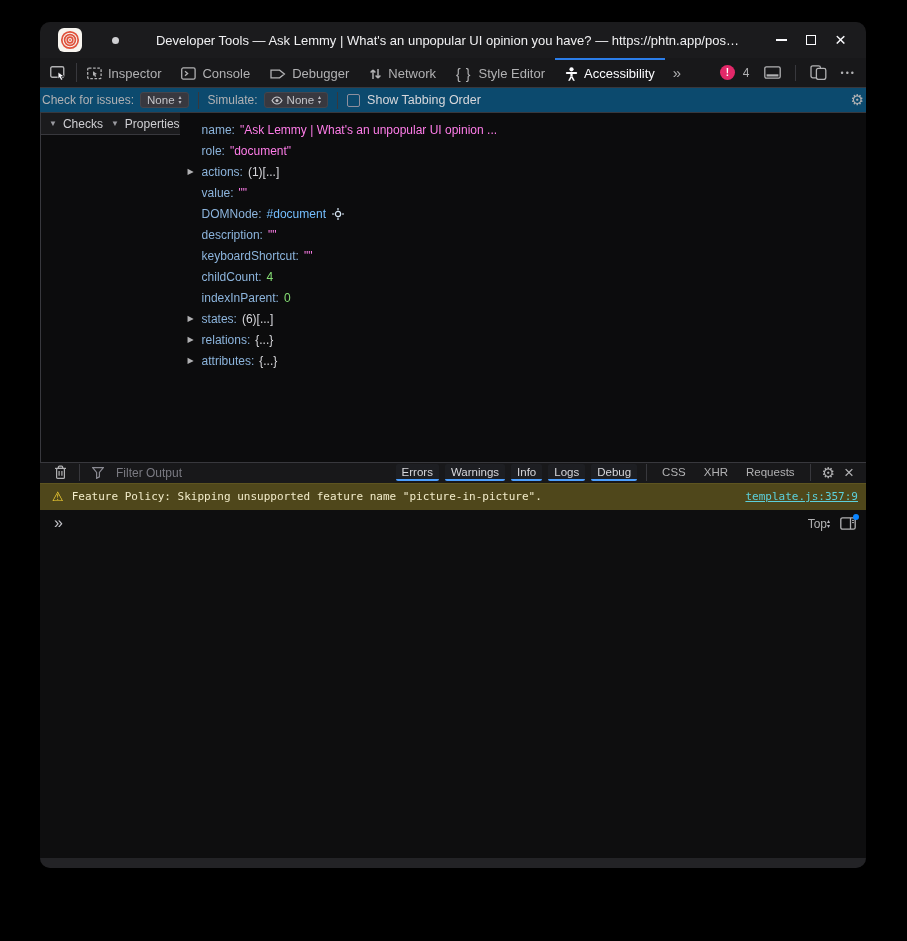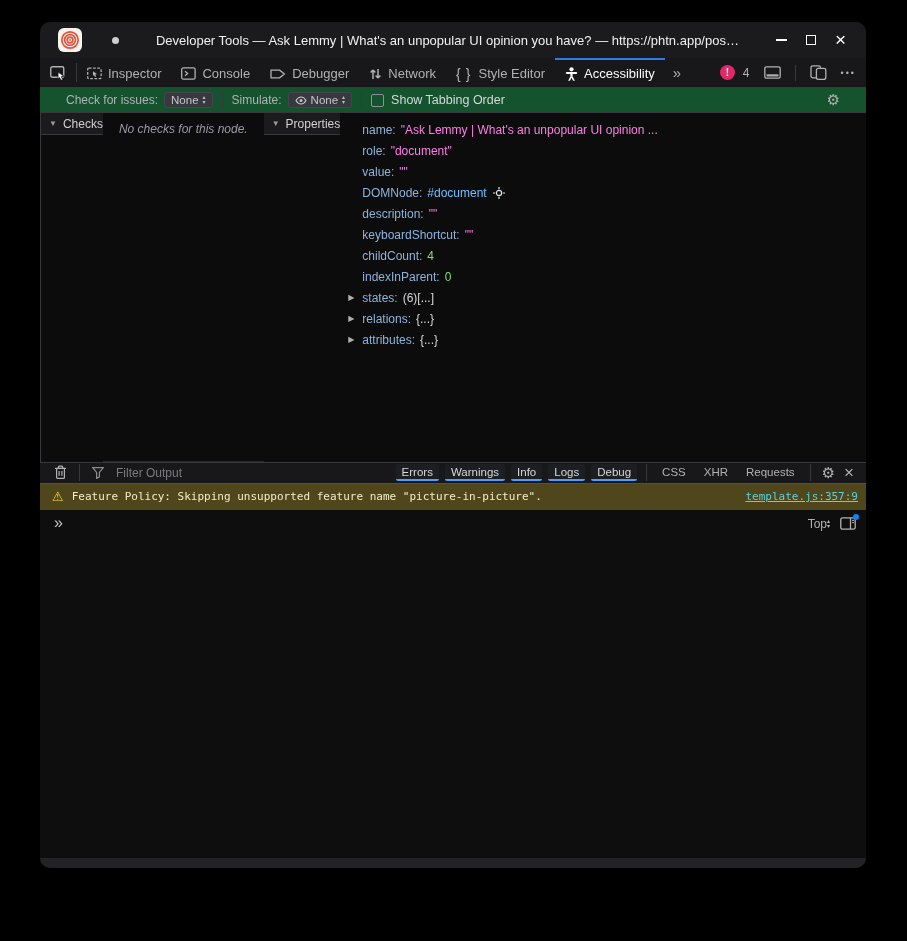--- a/index.html
+++ b/index.html
@@ -32,22 +32,22 @@
   .overflow-chev::before { content:"\00BB"; }
   .tabbar-right { margin-left:auto; display:flex; align-items:center; gap:8px; padding-right:10px; }
   .err-badge { width:15px; height:15px; border-radius:50%; background:#e22869; color:#fff; font-size:10px;
                font-weight:bold; display:flex; align-items:center; justify-content:center; }
   .err-badge::before { content:"!"; }
   .err-count { color:#b1b1b3; font-size:12px; }
   .meatball { color:#b1b1b3; font-size:9px; letter-spacing:2px; }
   .meatball::before { content:"\2022\2022\2022"; }
 
   
-  .a11ybar { height:25px; background:#14532d; border-bottom:1px solid #38383d; display:flex; align-items:center;
-             flex:none; padding:0 26px; font-size:12px; color:#b1b1b3; }
+  .a11ybar { height:25px; background:#0c4a6e; border-bottom:1px solid #38383d; display:flex; align-items:center;
+             flex:none; padding:0 2px; font-size:12px; color:#b1b1b3; }
   .a11ybar .lbl { margin-right:6px; }
   .chip { background:#38383f; border:1px solid #45454c; border-radius:3px; color:#c5c5c9;
           display:flex; align-items:center; gap:4px; padding:1px 6px; font-size:11.5px; }
   .updown { display:inline-flex; flex-direction:column; font-size:6px; line-height:5px; color:#b8b8bf; }
   .updown::before { content:"\25B4"; }
   .updown::after { content:"\25BE"; }
   .a11ybar .vsep { margin:4px 9px; height:17px; }
   .checkbox { width:13px; height:13px; border:1px solid #8f8f9d; border-radius:2px; background:transparent; margin-right:7px; }
   .tabbing-lbl { color:#d7d7db; font-size:12.5px; }
   .a11ybar-right { margin-left:auto; }
@@ -253,36 +253,40 @@
   </div>
 
   <div class="content">
 
 
     <div class="sidebar">
       <div class="sec-header">
         <span class="caret-down"></span>
         <span>Checks</span>
       </div>
-      <div class="checks-empty">No checks for this node.</div>
       <div class="sec-header">
         <span class="caret-down"></span>
         <span>Properties</span>
       </div>
 
       <div class="props-list">
         <div class="prow">
           <span class="p-caret"></span>
           <span class="p-key">name:</span>
           <span class="v-str">"Ask Lemmy | What's an unpopular UI opinion ...</span>
         </div>
         <div class="prow">
           <span class="p-caret"></span>
           <span class="p-key">role:</span>
           <span class="v-str">"document"</span>
+        </div>
+        <div class="prow">
+          <span class="p-caret exp"></span>
+          <span class="p-key">actions:</span>
+          <span class="v-obj">(1)[...]</span>
         </div>
         <div class="prow">
           <span class="p-caret"></span>
           <span class="p-key">value:</span>
           <span class="v-str">""</span>
         </div>
         <div class="prow">
           <span class="p-caret"></span>
           <span class="p-key">DOMNode:</span>
           <span class="v-node">#document</span>

